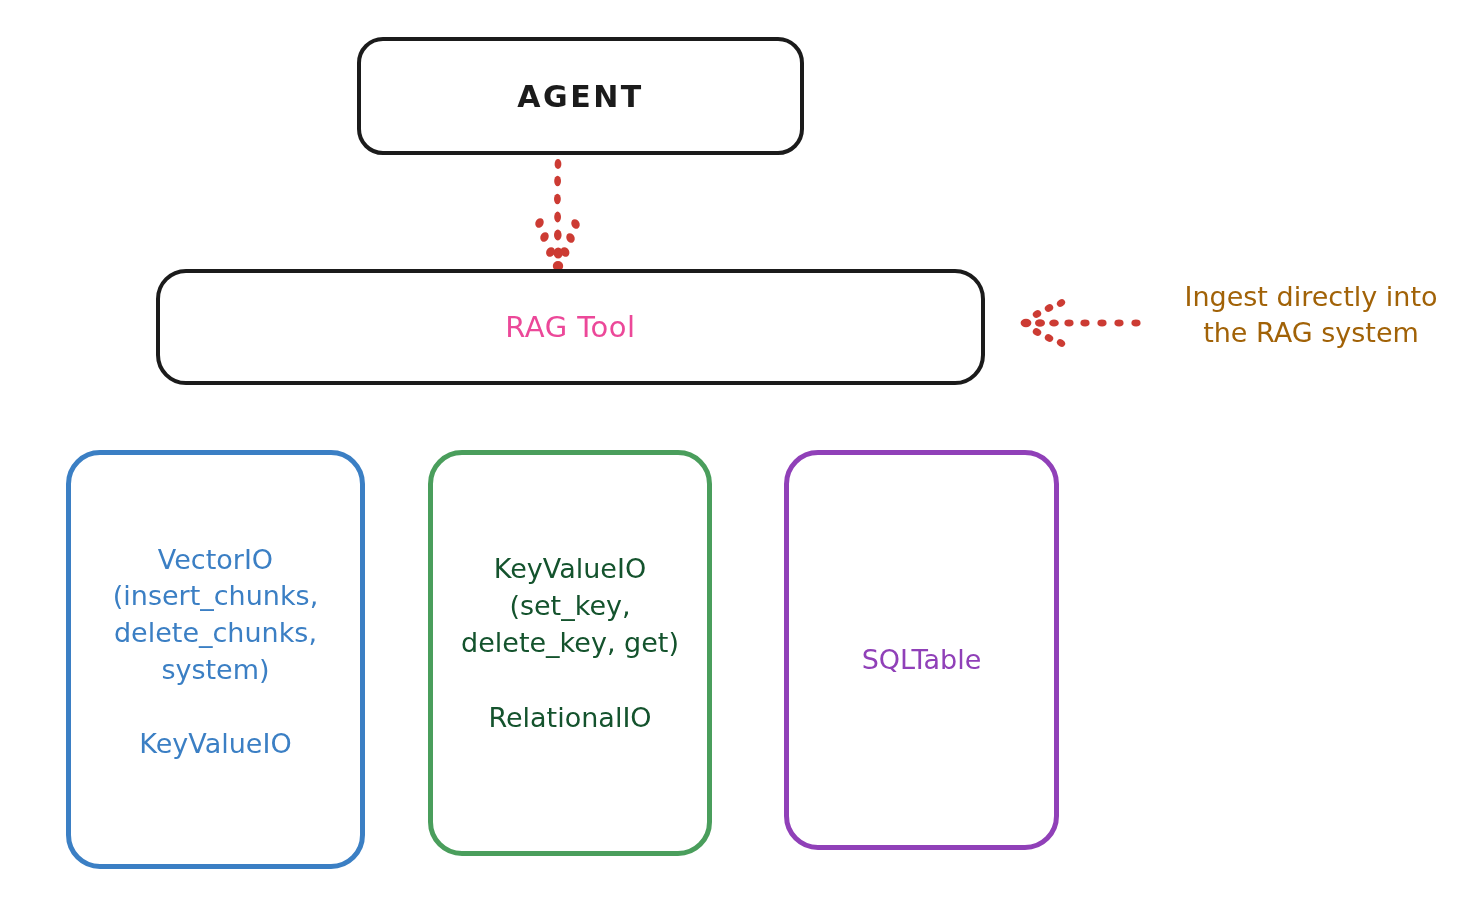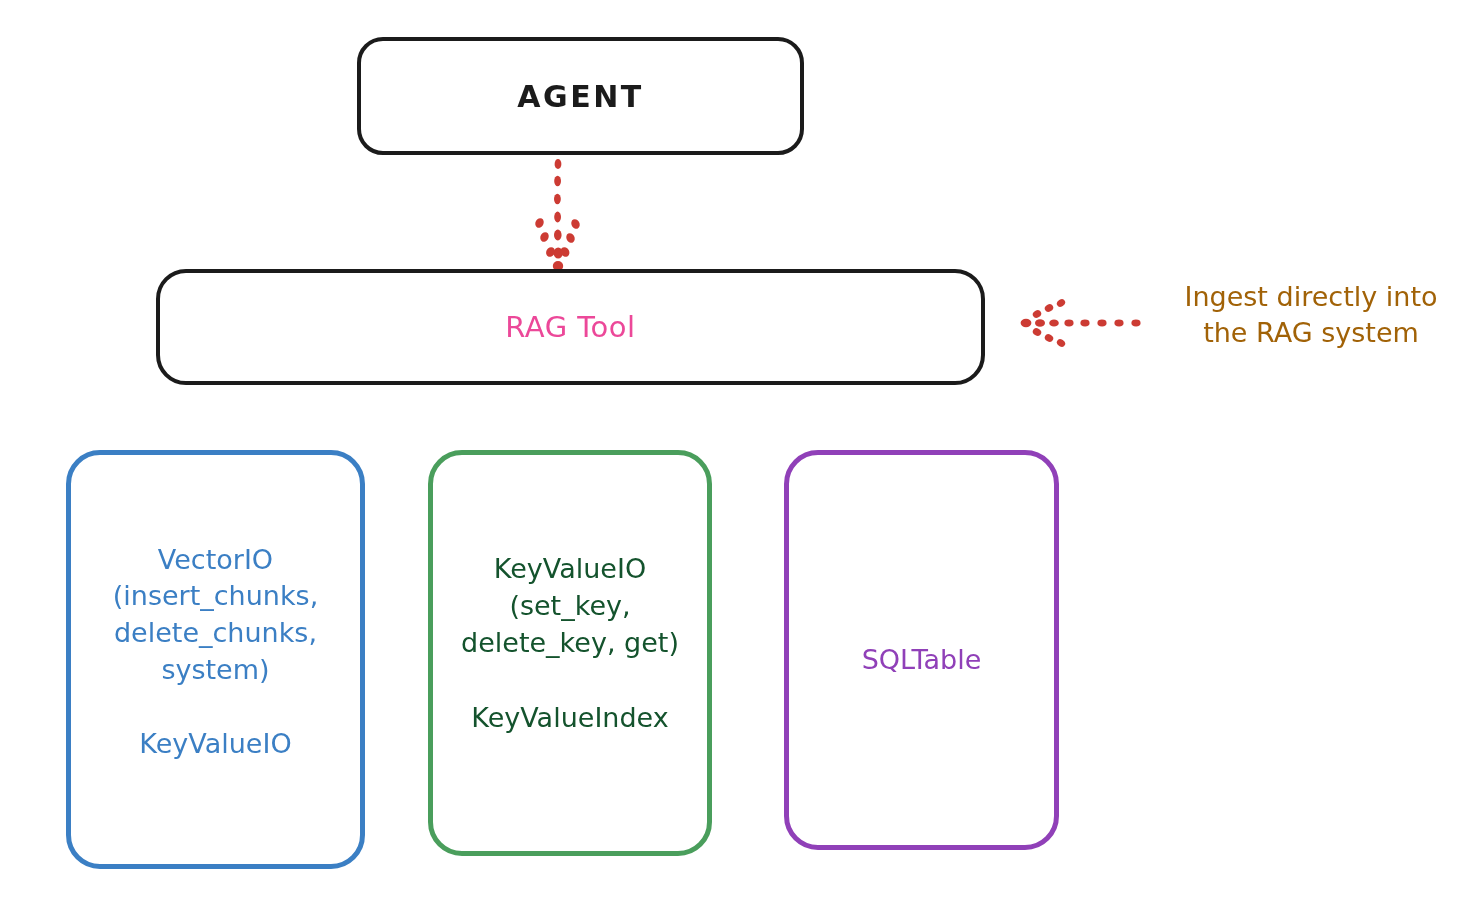--- a/index.html
+++ b/index.html
@@ -212,21 +212,21 @@
 system)</div>
       <div class="provider-sub">KeyValueIO</div>
     </div>
   </div>
 
   <div class="node provider" id="keyvalue-node">
     <div class="provider-inner">
       <div class="provider-title">KeyValueIO
 (set_key,
 delete_key, get)</div>
-      <div class="provider-sub">KeyValueIndex</div>
+      <div class="provider-sub">RelationalIO</div>
     </div>
   </div>
 
   <div class="node provider" id="relational-node">
     <div class="provider-inner">
       <div class="provider-sub">SQLTable</div>
     </div>
   </div>
 
 </div>

